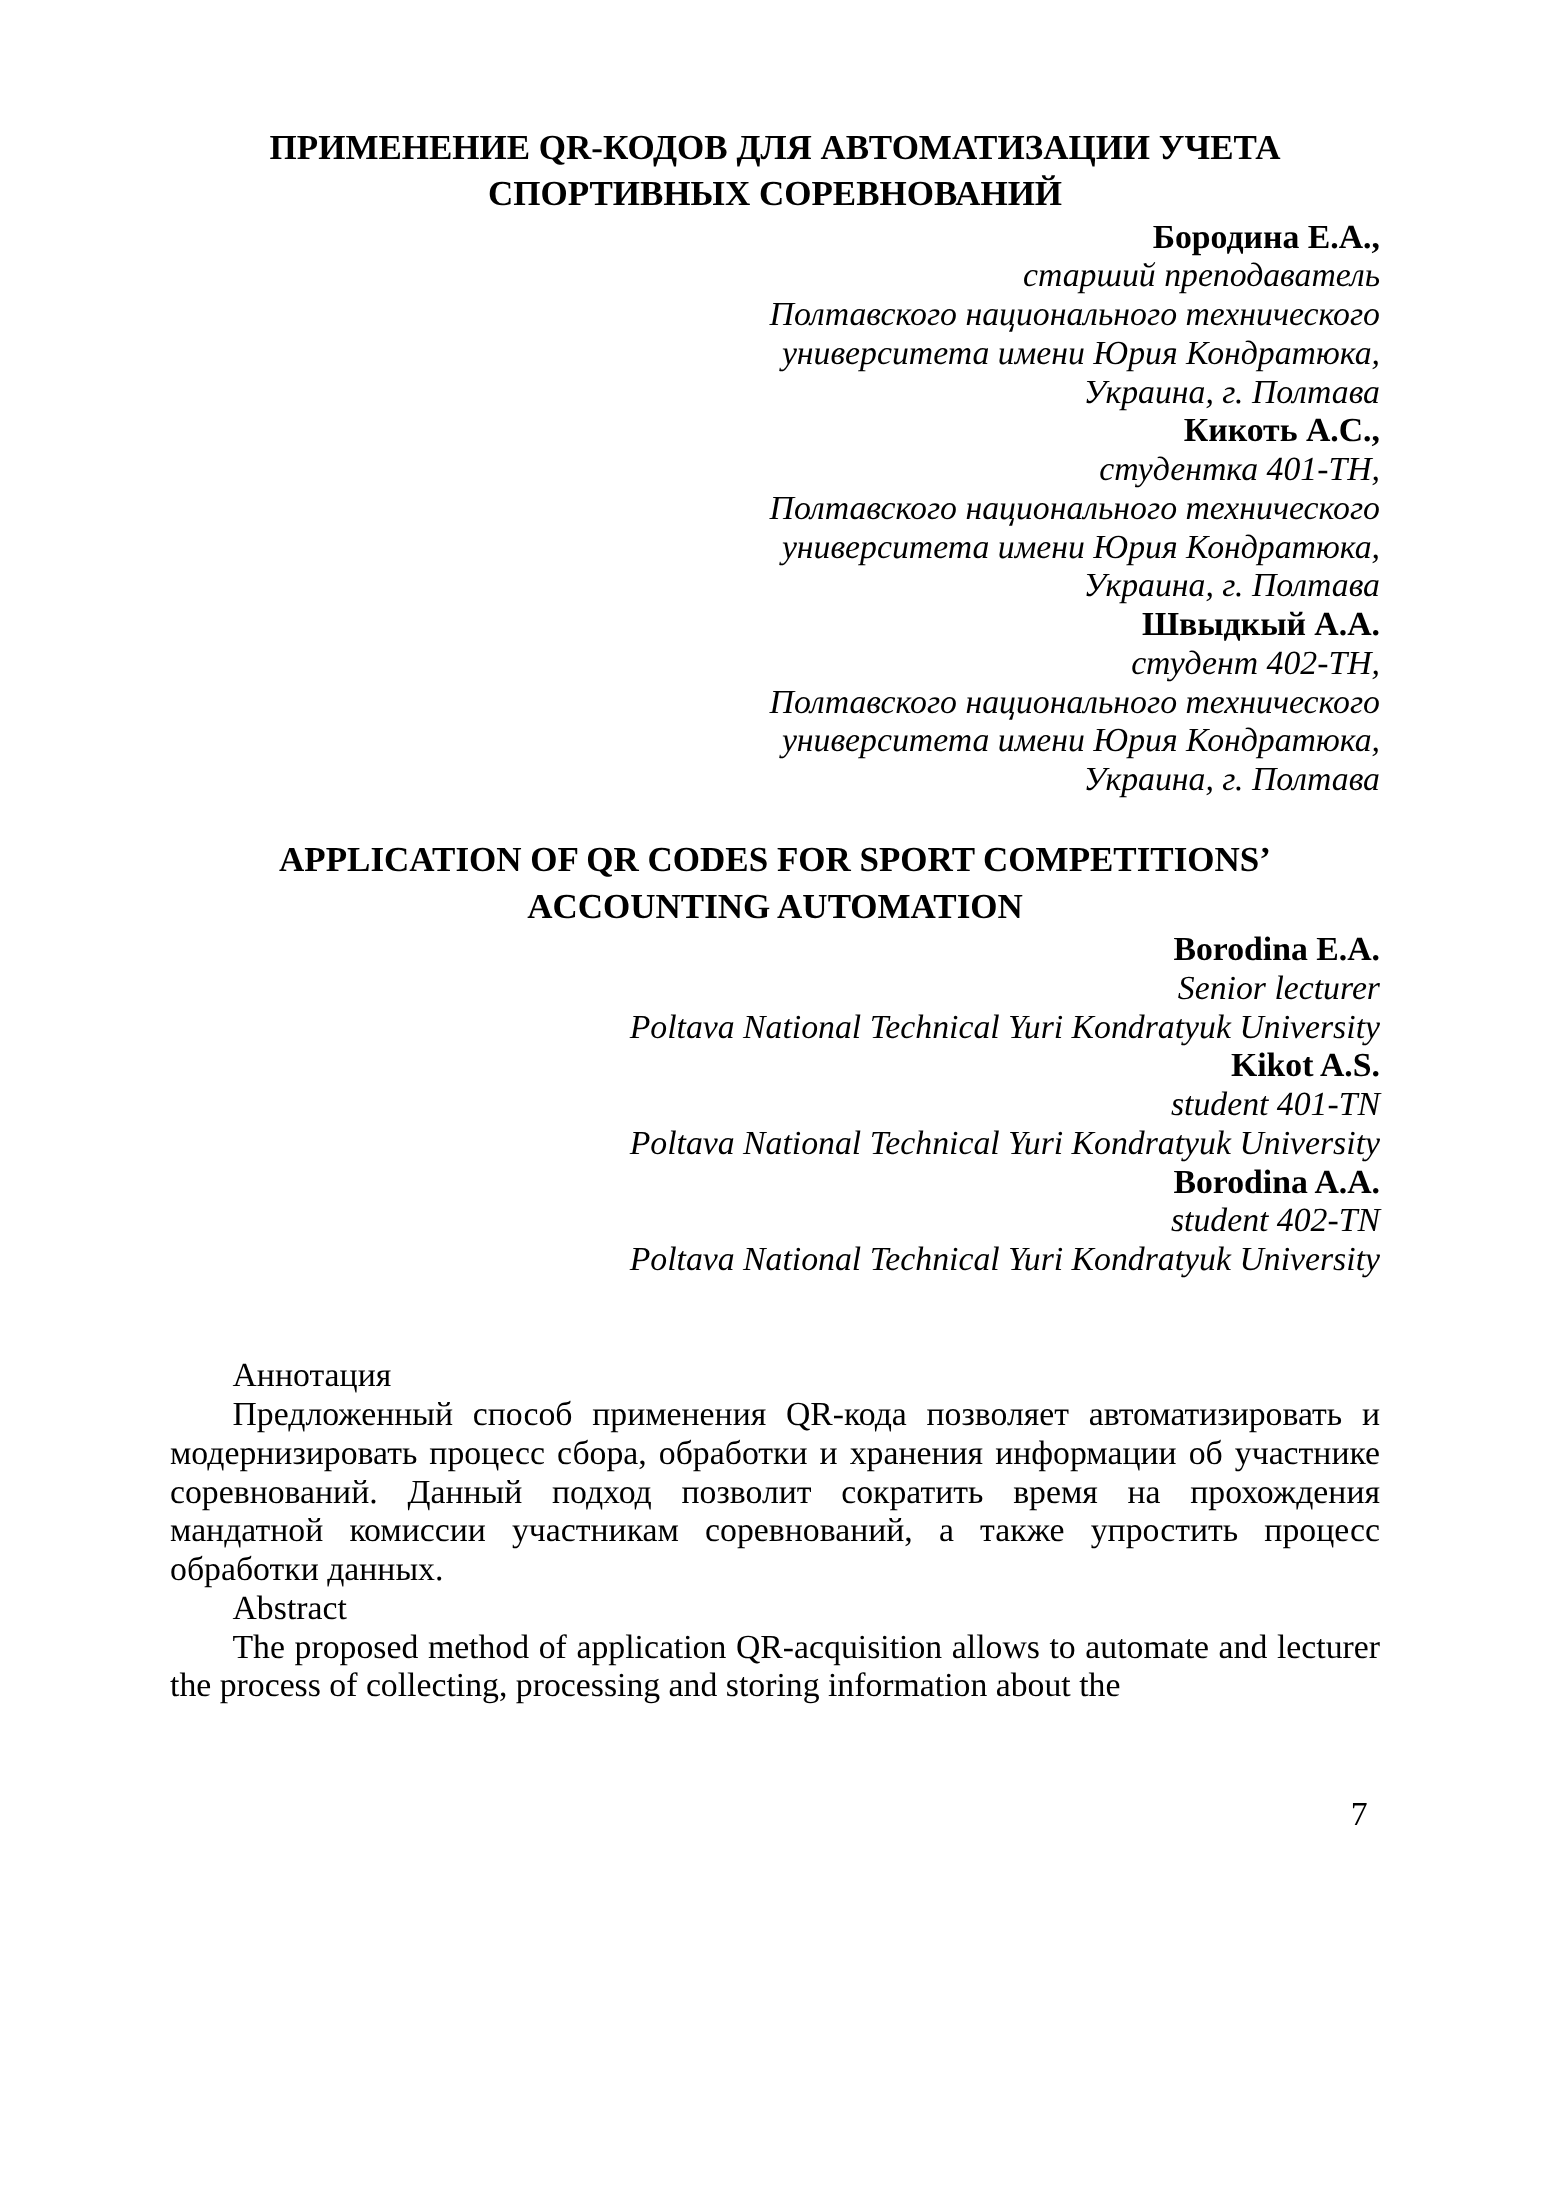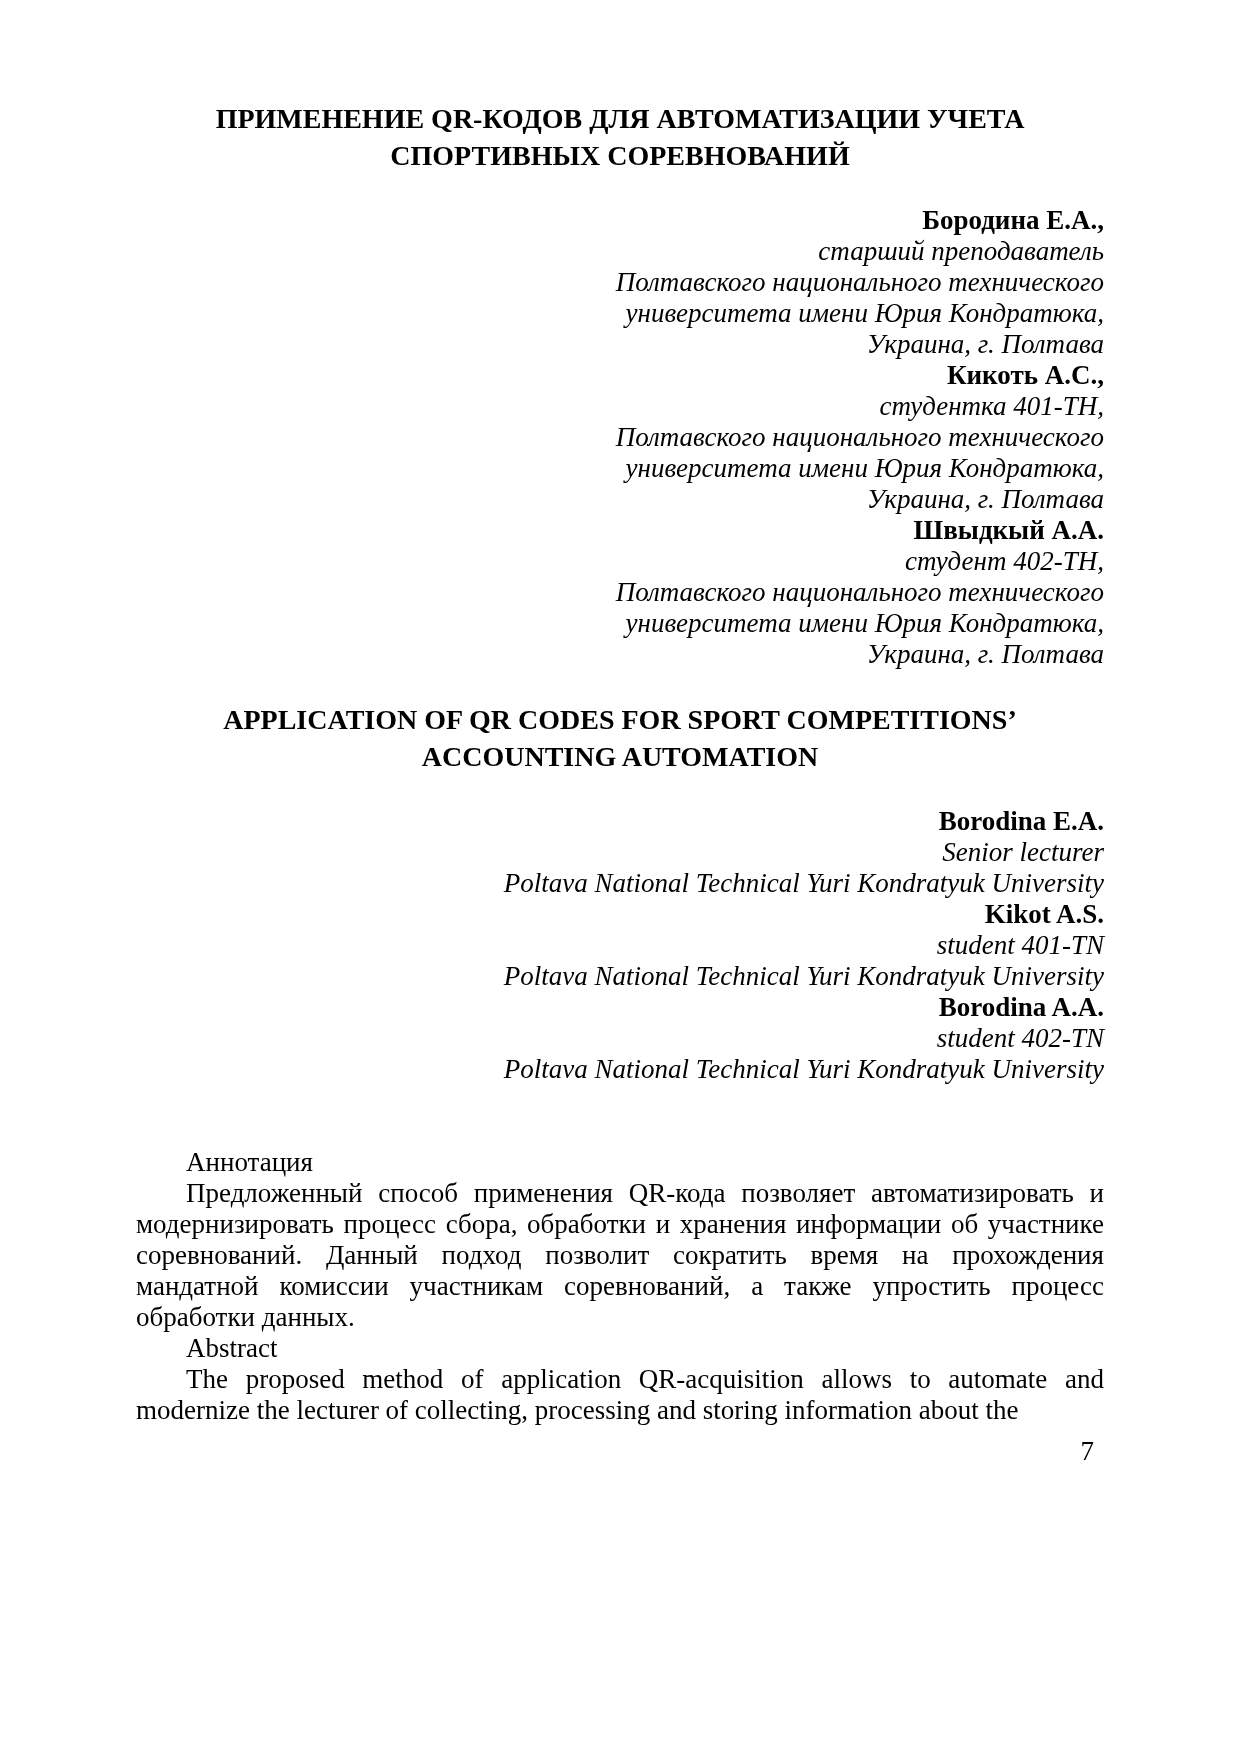--- a/index.html
+++ b/index.html
@@ -20,21 +20,20 @@
     overflow: hidden;
   }
   .title {
     font-weight: bold;
     text-align: center;
     font-size: 28px;
     line-height: 37px;
   }
   .title-gap { margin-top: 31px; }
   .authors {
-    margin-top: 31px;
     text-align: right;
   }
   .author-name { font-weight: bold; }
   .author-line { font-style: italic; }
   .abstracts {
     margin-top: 62px;
     text-align: justify;
   }
   .head {
     font-weight: normal;
@@ -94,18 +93,18 @@
       <div class="author-line">Poltava National Technical Yuri Kondratyuk University</div>
       <div class="author-name">Borodina A.A.</div>
       <div class="author-line">student 402-TN</div>
       <div class="author-line">Poltava National Technical Yuri Kondratyuk University</div>
     </div>
 
   <div class="abstracts">
     <div class="head">Аннотация</div>
     <p class="para">Предложенный способ применения QR-кода позволяет автоматизировать и модернизировать процесс сбора, обработки и хранения информации об участнике соревнований. Данный подход позволит сократить время на прохождения мандатной комиссии участникам соревнований, а также упростить процесс обработки данных.</p>
     <div class="head">Abstract</div>
-    <p class="para">The proposed method of application QR-acquisition allows to automate and modernize the lecturer of collecting, processing and storing information about the</p>
+    <p class="para">The proposed method of application QR-acquisition allows to automate and lecturer the process of collecting, processing and storing information about the</p>
   </div>
 
   <div class="page-number">7</div>
 
 </div>
 
 </body></html>

